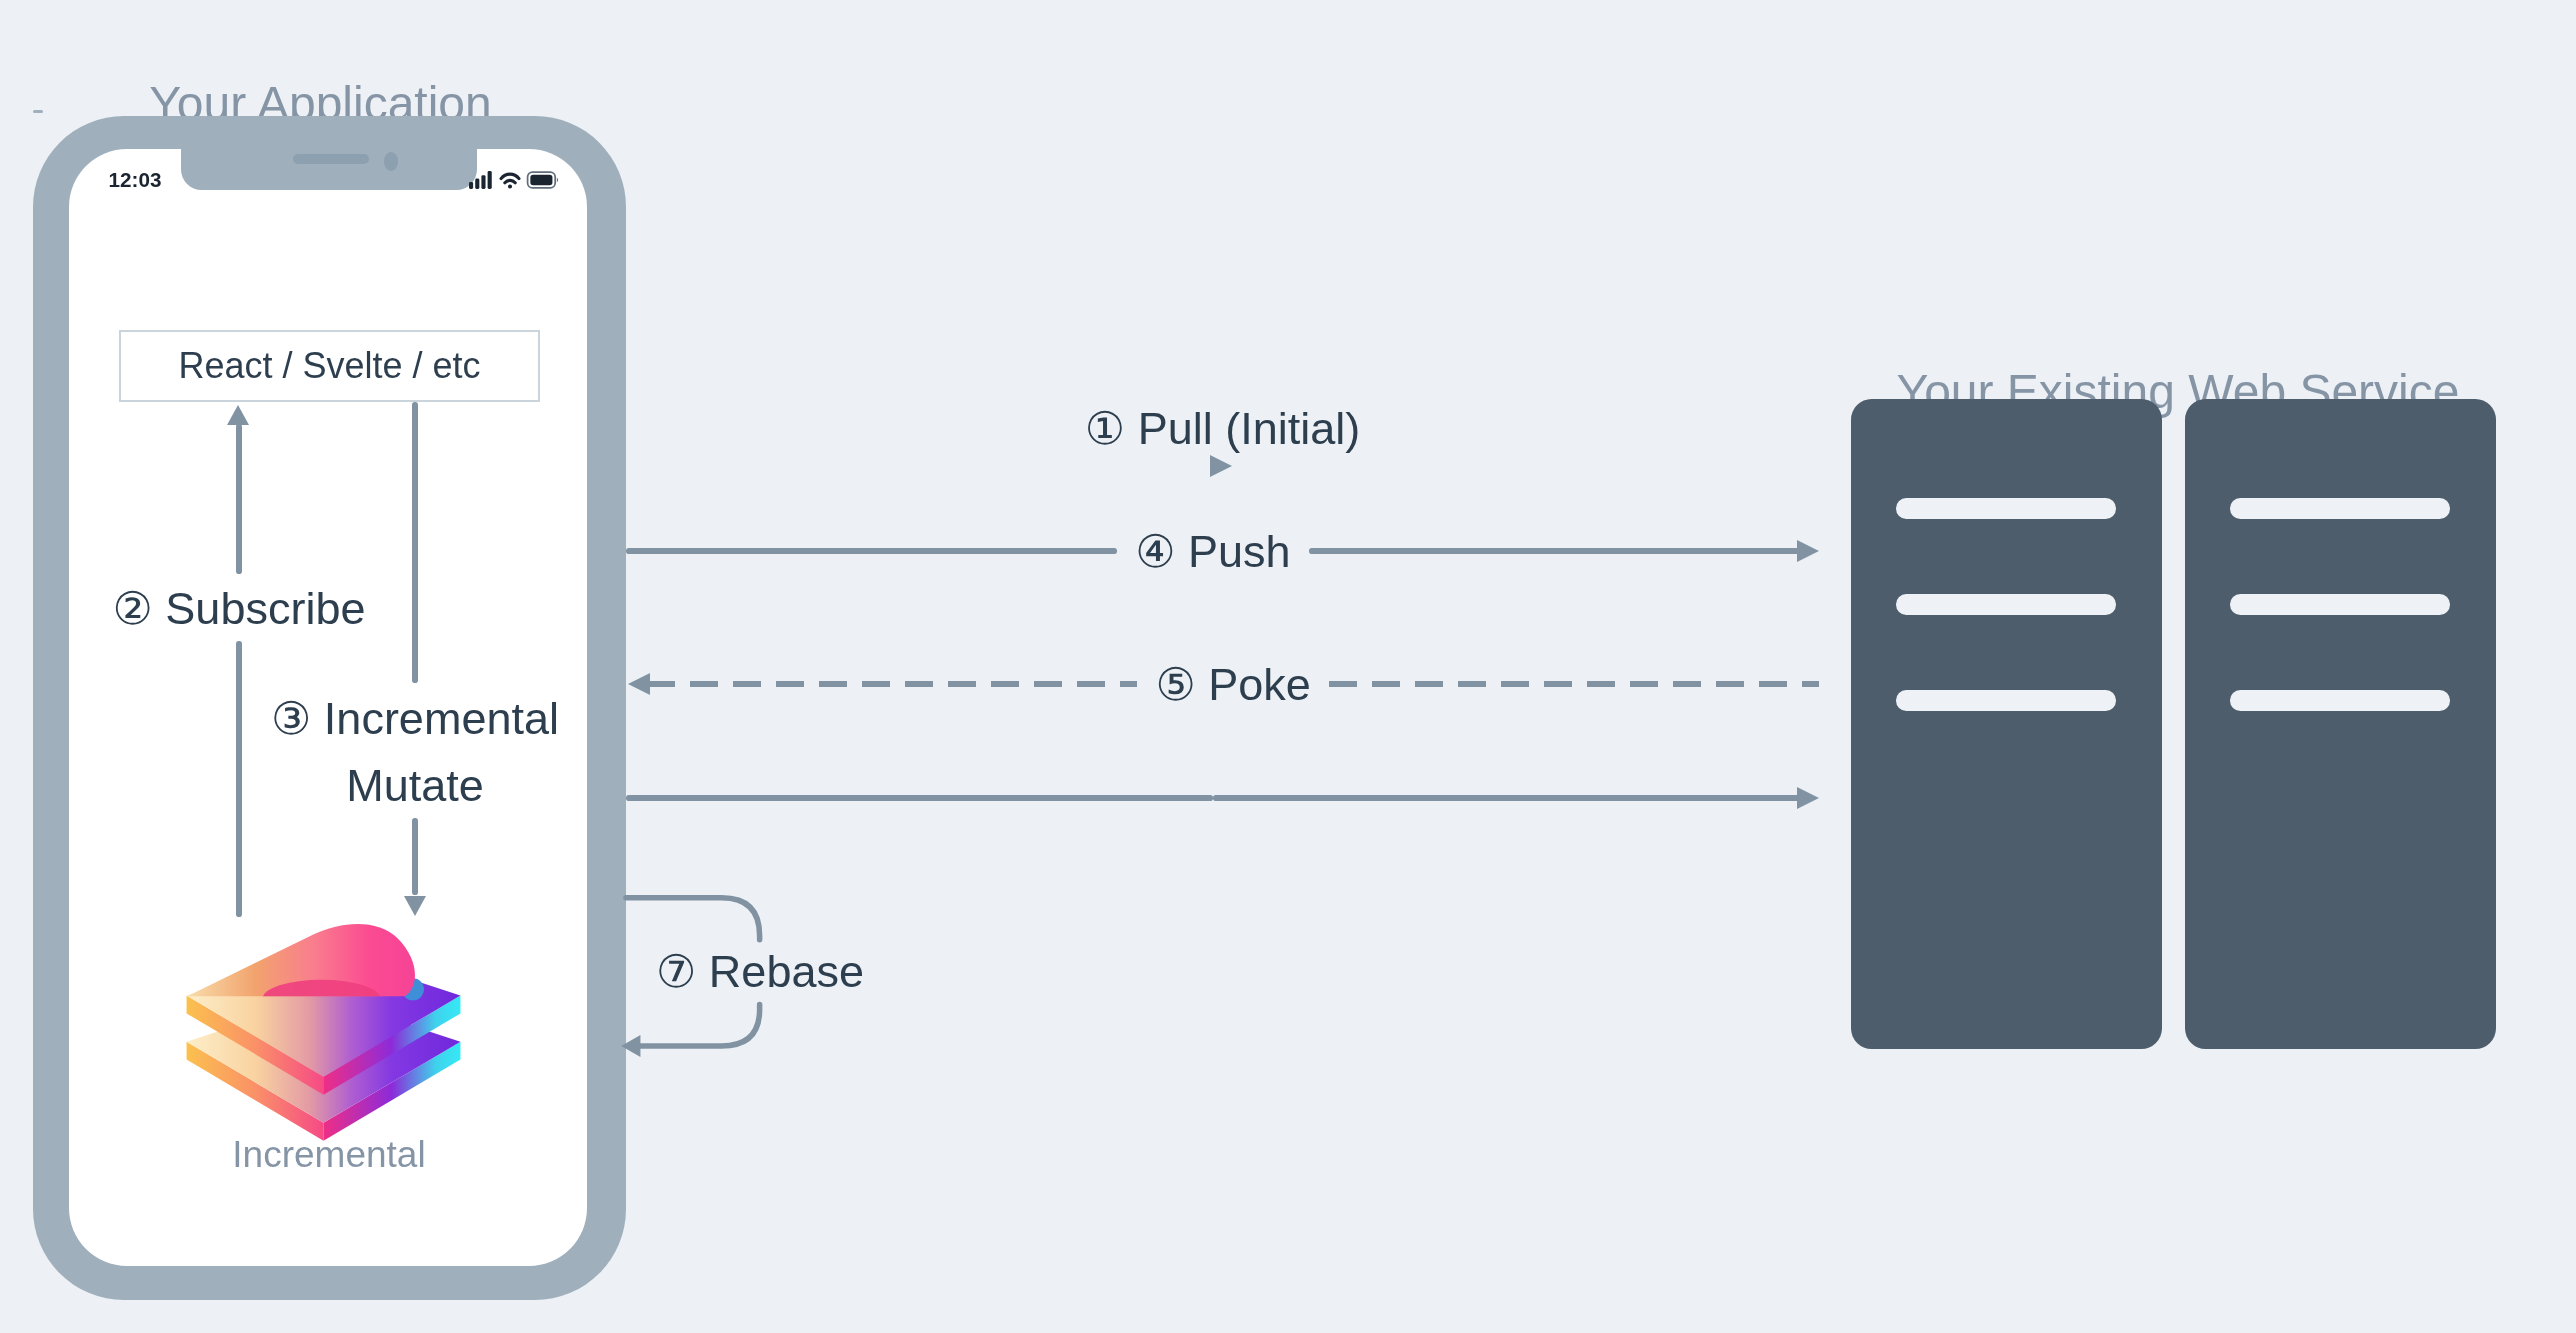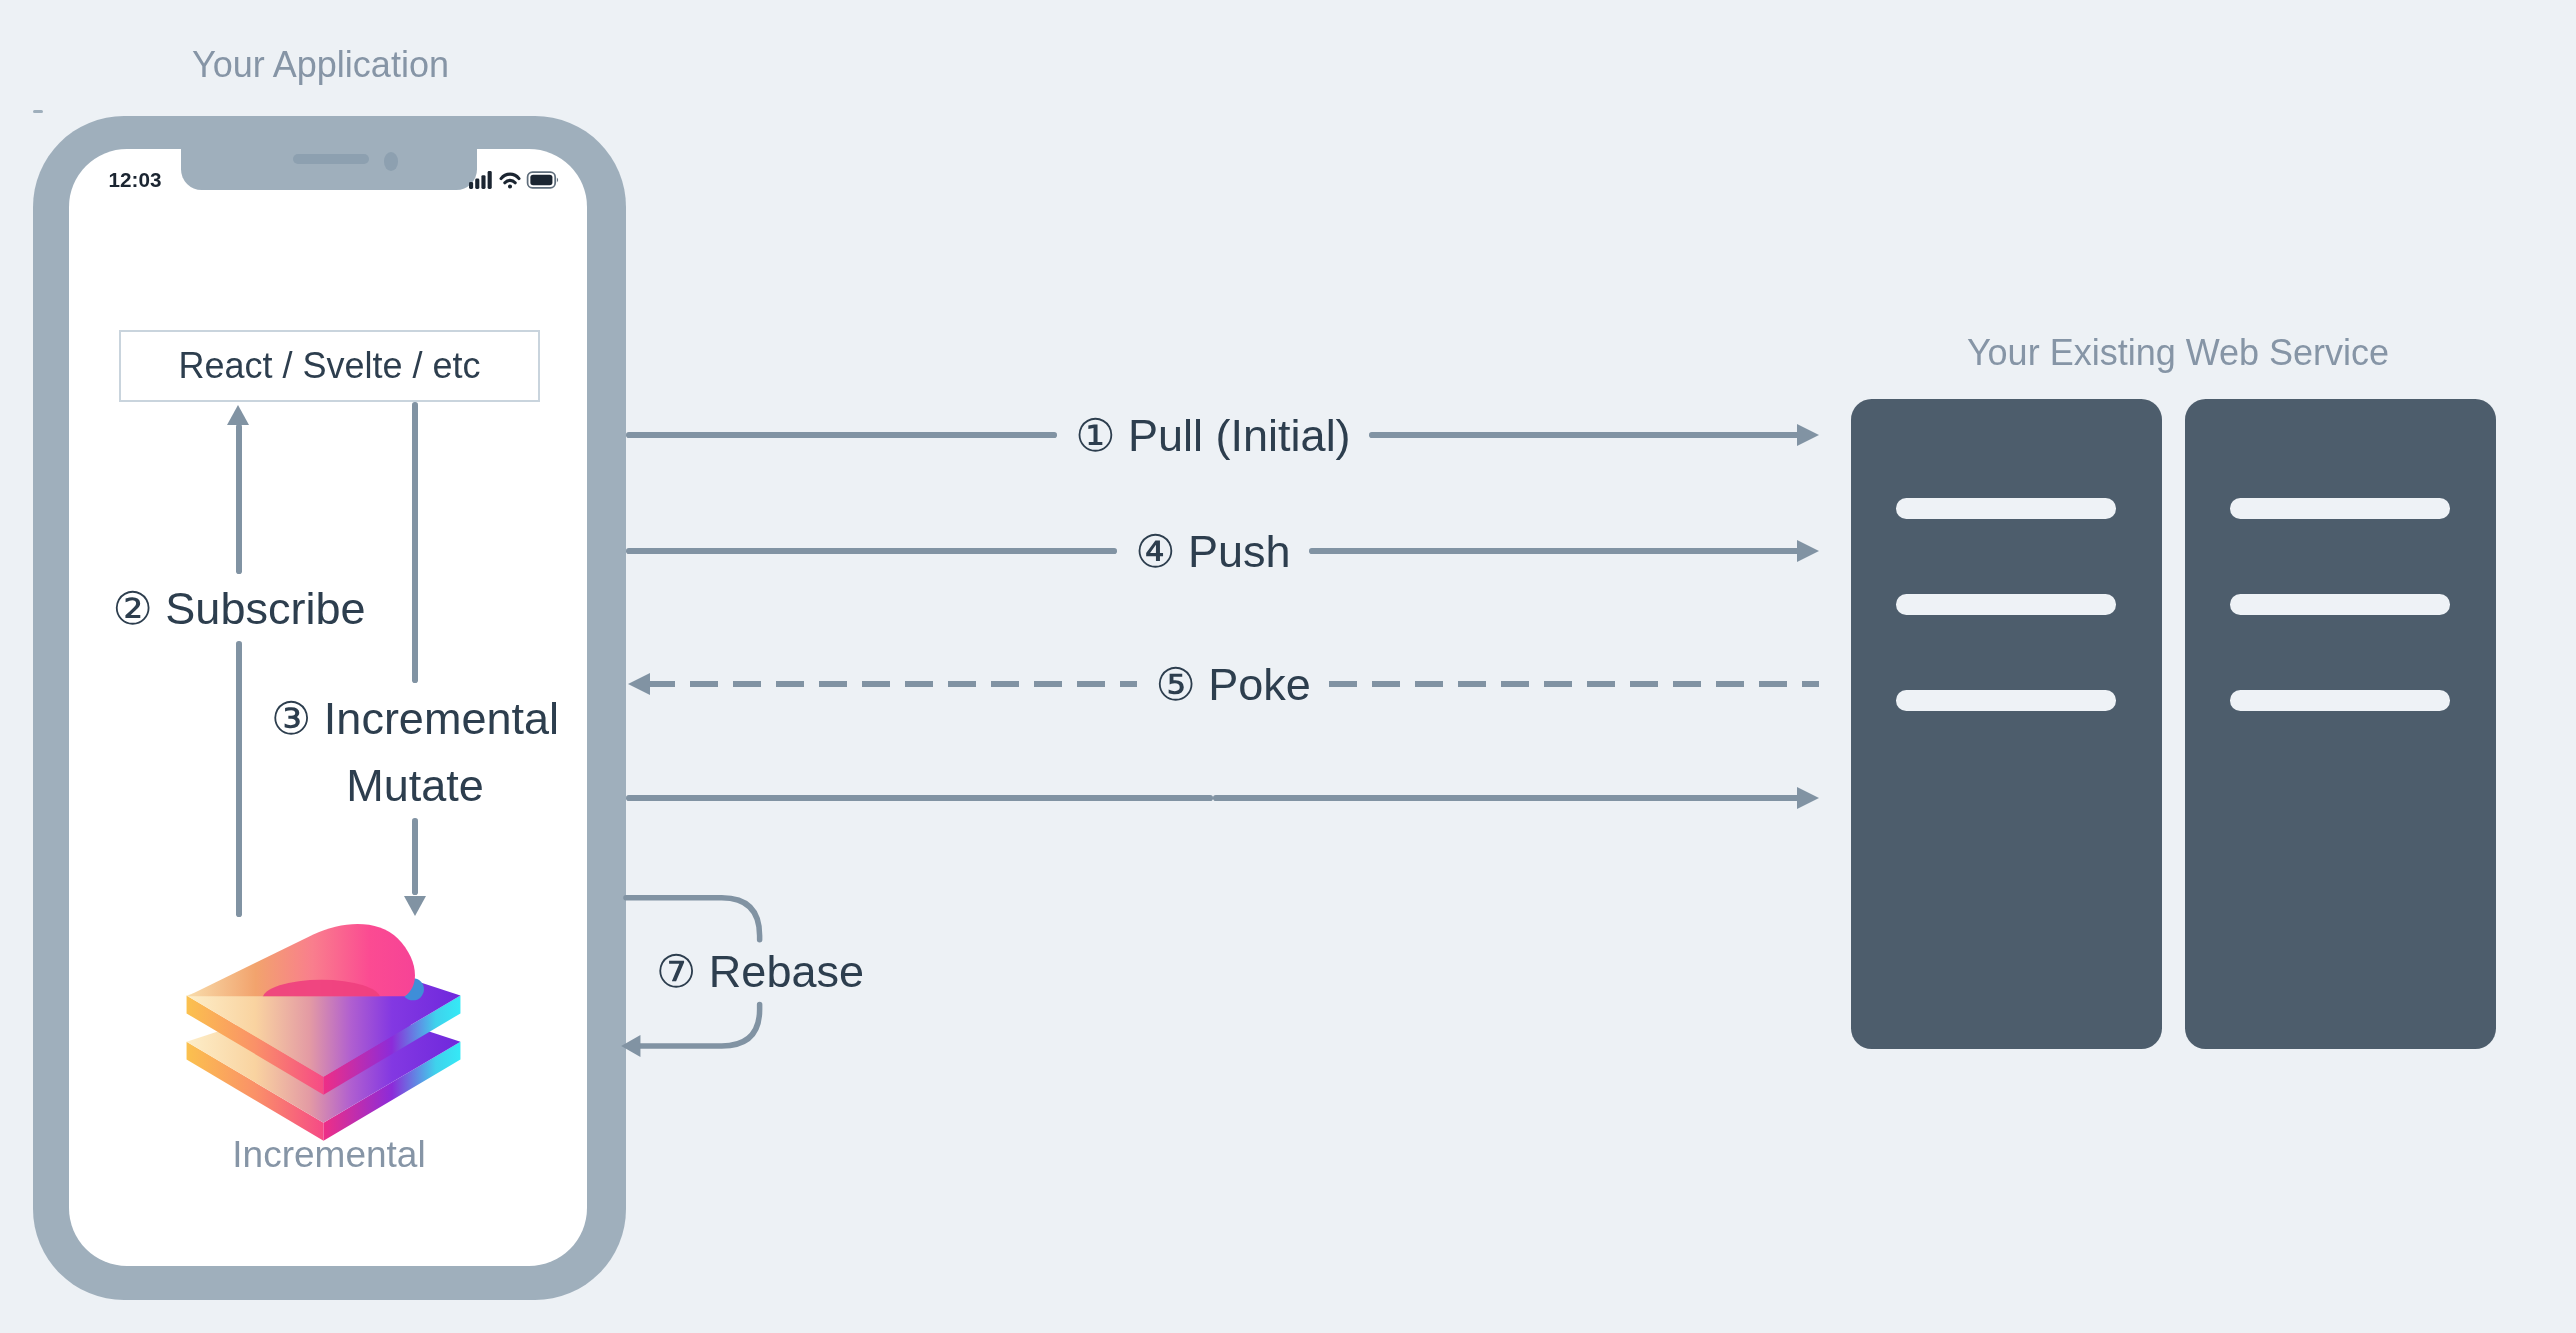--- a/index.html
+++ b/index.html
@@ -3,21 +3,21 @@
 <meta charset="utf-8">
 <style>
   :root{
     --bg:#edf1f5; --frame:#9fafbc; --ink:#2d3e4e; --muted:#8695a6;
     --line:#8193a3; --rack:#4d5d6c; --boxBorder:#c9d4dd; --slot:#eef2f6; --dark:#1b2531;
   }
   *{margin:0;padding:0;box-sizing:border-box;}
   body{background:var(--bg);font-family:"Liberation Sans","DejaVu Sans",sans-serif;}
   #stage{position:relative;width:2576px;height:1334px;background:var(--bg);overflow:hidden;}
   .abs{position:absolute;}
-  .section-title{color:var(--muted);font-size:36px;font-weight:400;text-align:center;white-space:nowrap;}
+  .section-title{color:var(--muted);font-size:48px;font-weight:400;text-align:center;white-space:nowrap;margin-top:39px;}
   
   .phone-frame{left:33px;top:116px;width:593px;height:1184px;border-radius:91px;background:var(--frame);}
   .phone-screen{left:69px;top:149px;width:518px;height:1117px;border-radius:58px;background:#ffffff;}
   .notch{left:181px;top:149px;width:296px;height:41px;border-radius:0 0 20.7px 20.7px;background:var(--frame);}
   .speaker{left:293px;top:154px;width:76px;height:10.3px;border-radius:5.5px;background:#8da0b0;}
   .camera{left:384px;top:152px;width:13.8px;height:18.6px;border-radius:50%;background:#8da0b0;}
   .status-time{left:90px;top:168px;width:90px;font-size:20.7px;font-weight:700;color:var(--dark);text-align:center;line-height:23.4px;}
   .dash-mark{left:33px;top:110px;width:10.3px;height:3.4px;border-radius:2.1px;background:var(--frame);}
   
   .framework-box{left:119px;top:330px;width:421px;height:72px;background:#fff;border:2.1px solid var(--boxBorder);
@@ -133,21 +133,21 @@
       <polygon points="11,105 210,223 210,249 11,131" fill="url(#gLeft)"></polygon>
       <polygon points="409,105 210,223 210,249 409,131" fill="url(#gRight)"></polygon>
       <polygon points="11,105 210,40 409,105 210,223" fill="url(#gFace)"></polygon>
     </g>
     <circle cx="340" cy="96" r="16" fill="#3f8ed8"></circle>
     <path d="M 12 106 L 196 16 C 238 -4 290 -6 318 22 C 346 50 352 90 328 106 Z" fill="url(#gBlob)"></path>
     <ellipse cx="207" cy="110" rx="86" ry="28" fill="#ee3f7e" opacity="0.9" clip-path="url(#clipTop)"></ellipse>
   </svg>
   <div class="abs caption" style="left:191px;top:1134px;width:276px;">Incremental</div>
 
-  <div class="abs flow" style="top:402px;">
+  <div class="abs flow" style="top:402px;flex-direction:column;">
     <div class="seg"></div>
     <div class="flow-label">① Pull (Initial)</div>
     <div class="seg"></div>
     <div class="head-right"></div>
   </div>
 
   <div class="abs flow" style="top:518px;">
     <div class="seg"></div>
     <div class="flow-label">④ Push</div>
     <div class="seg"></div>

